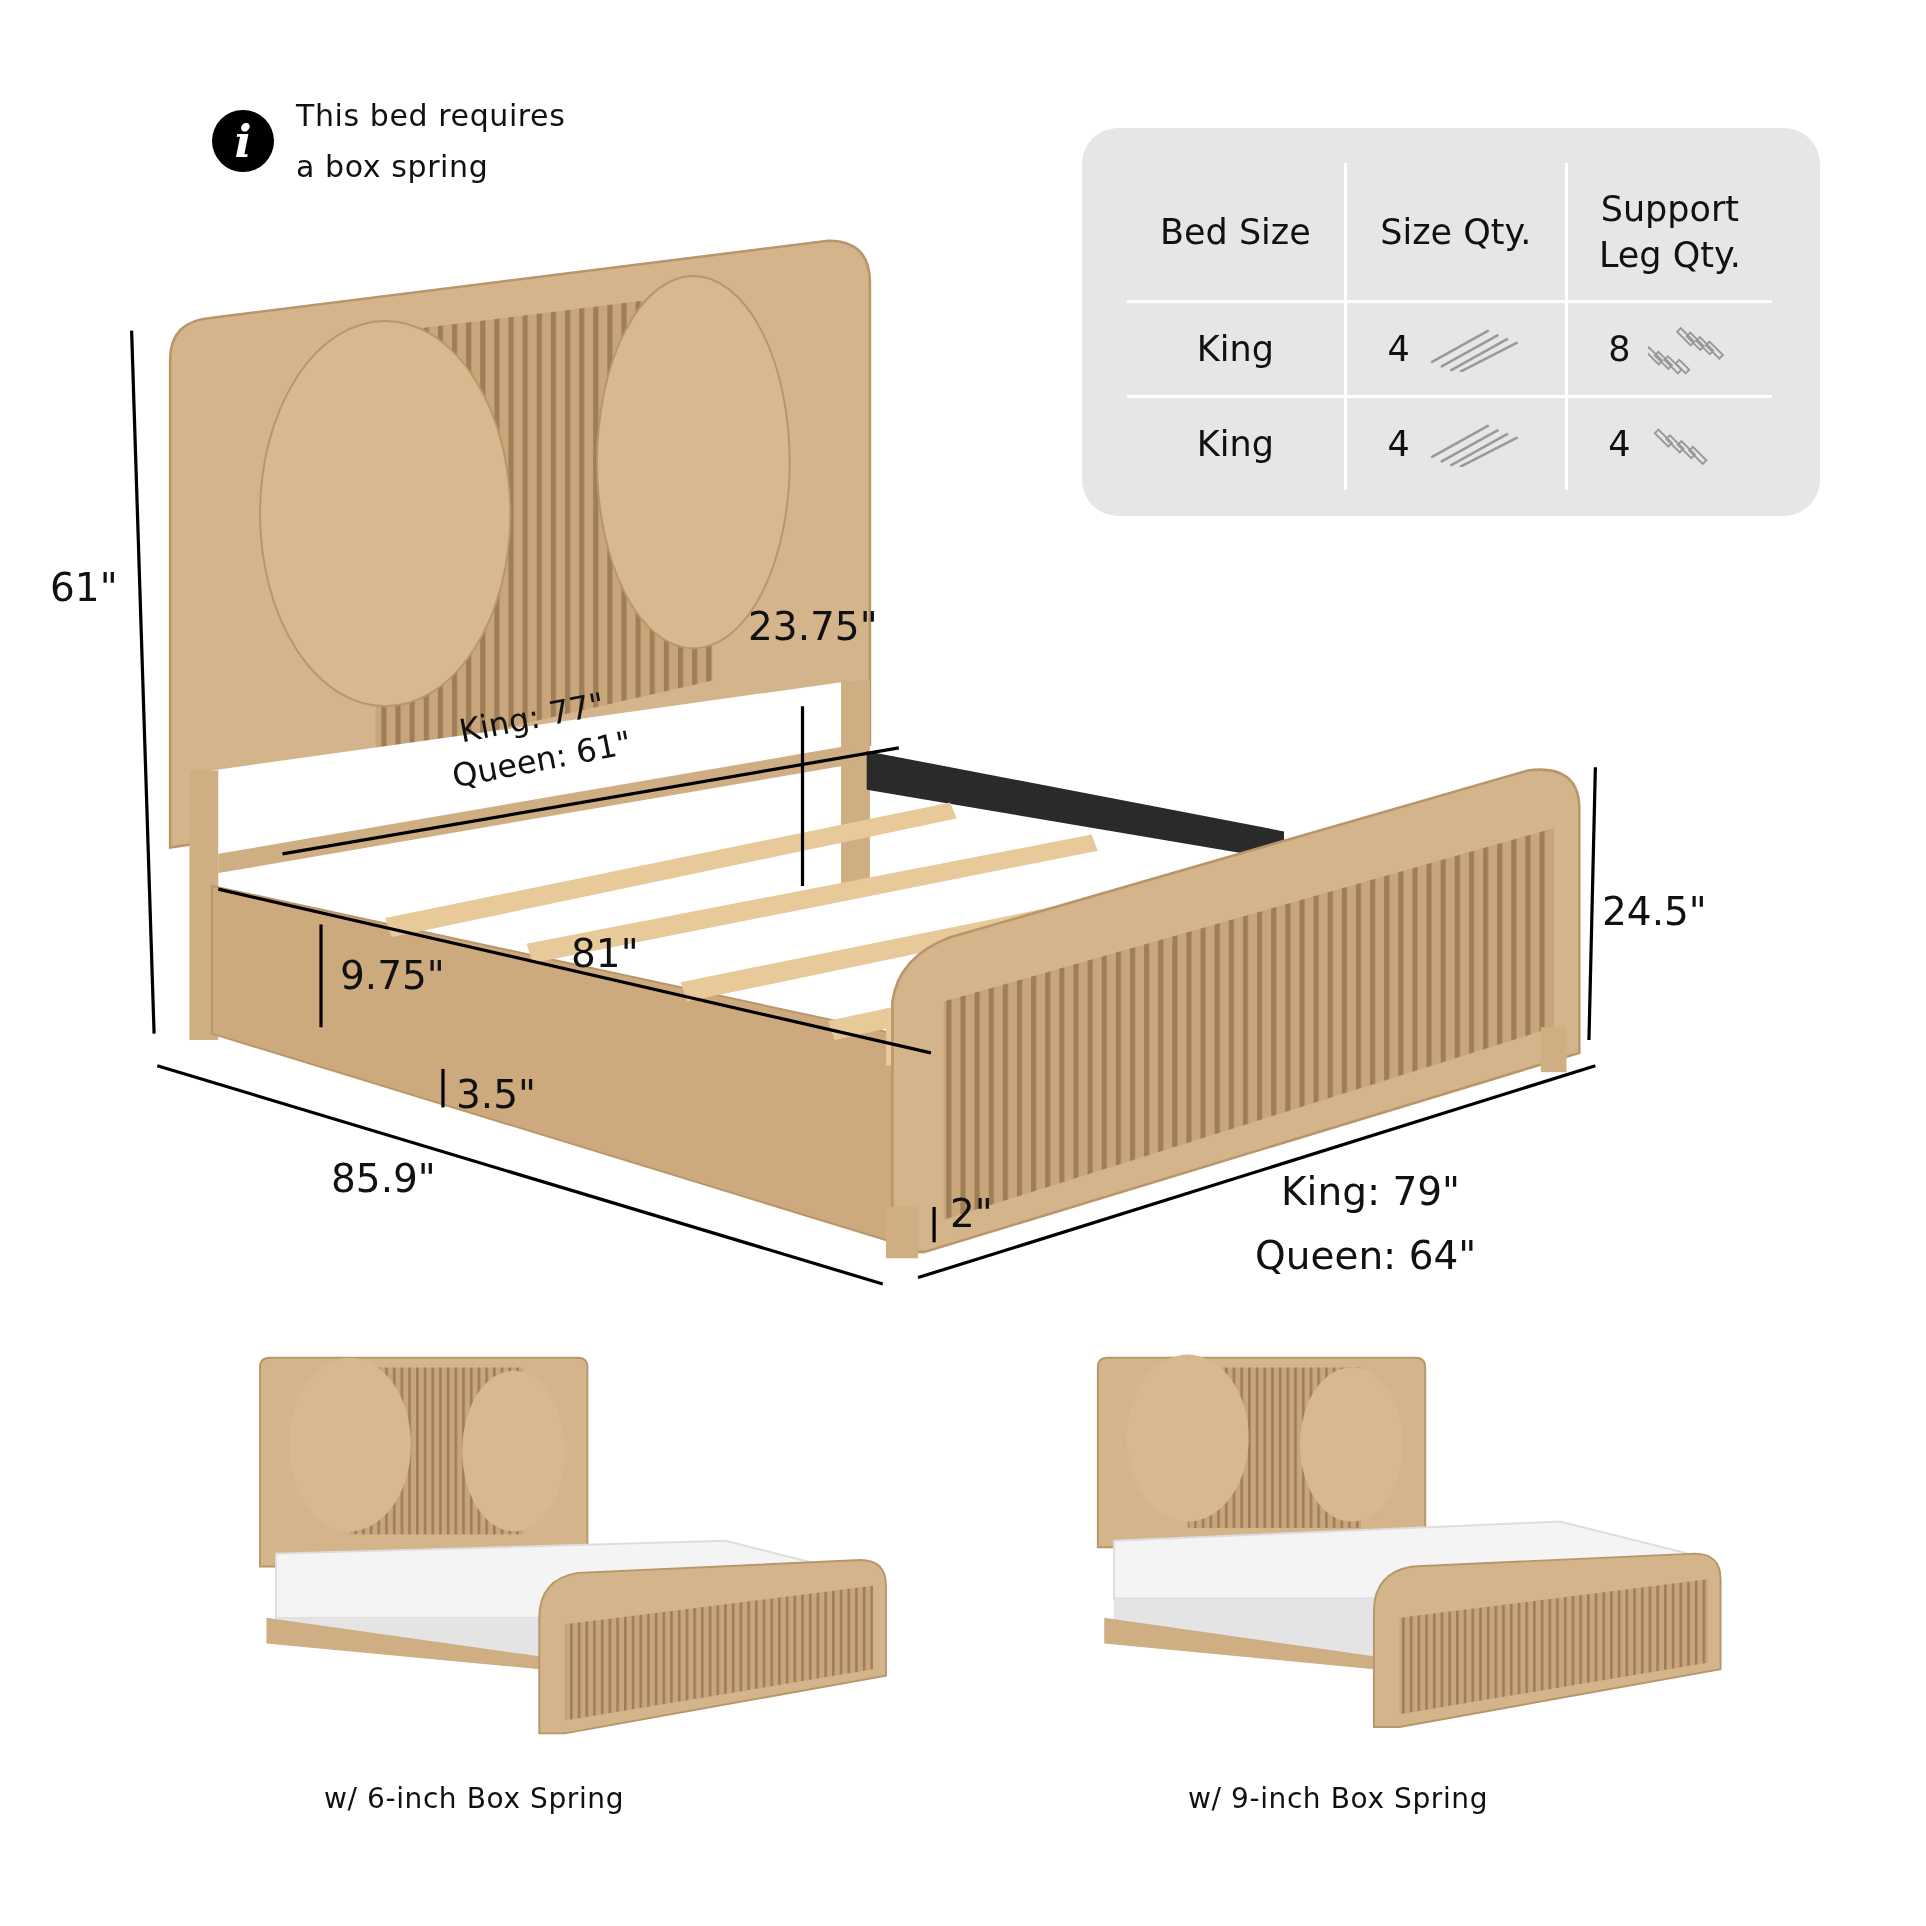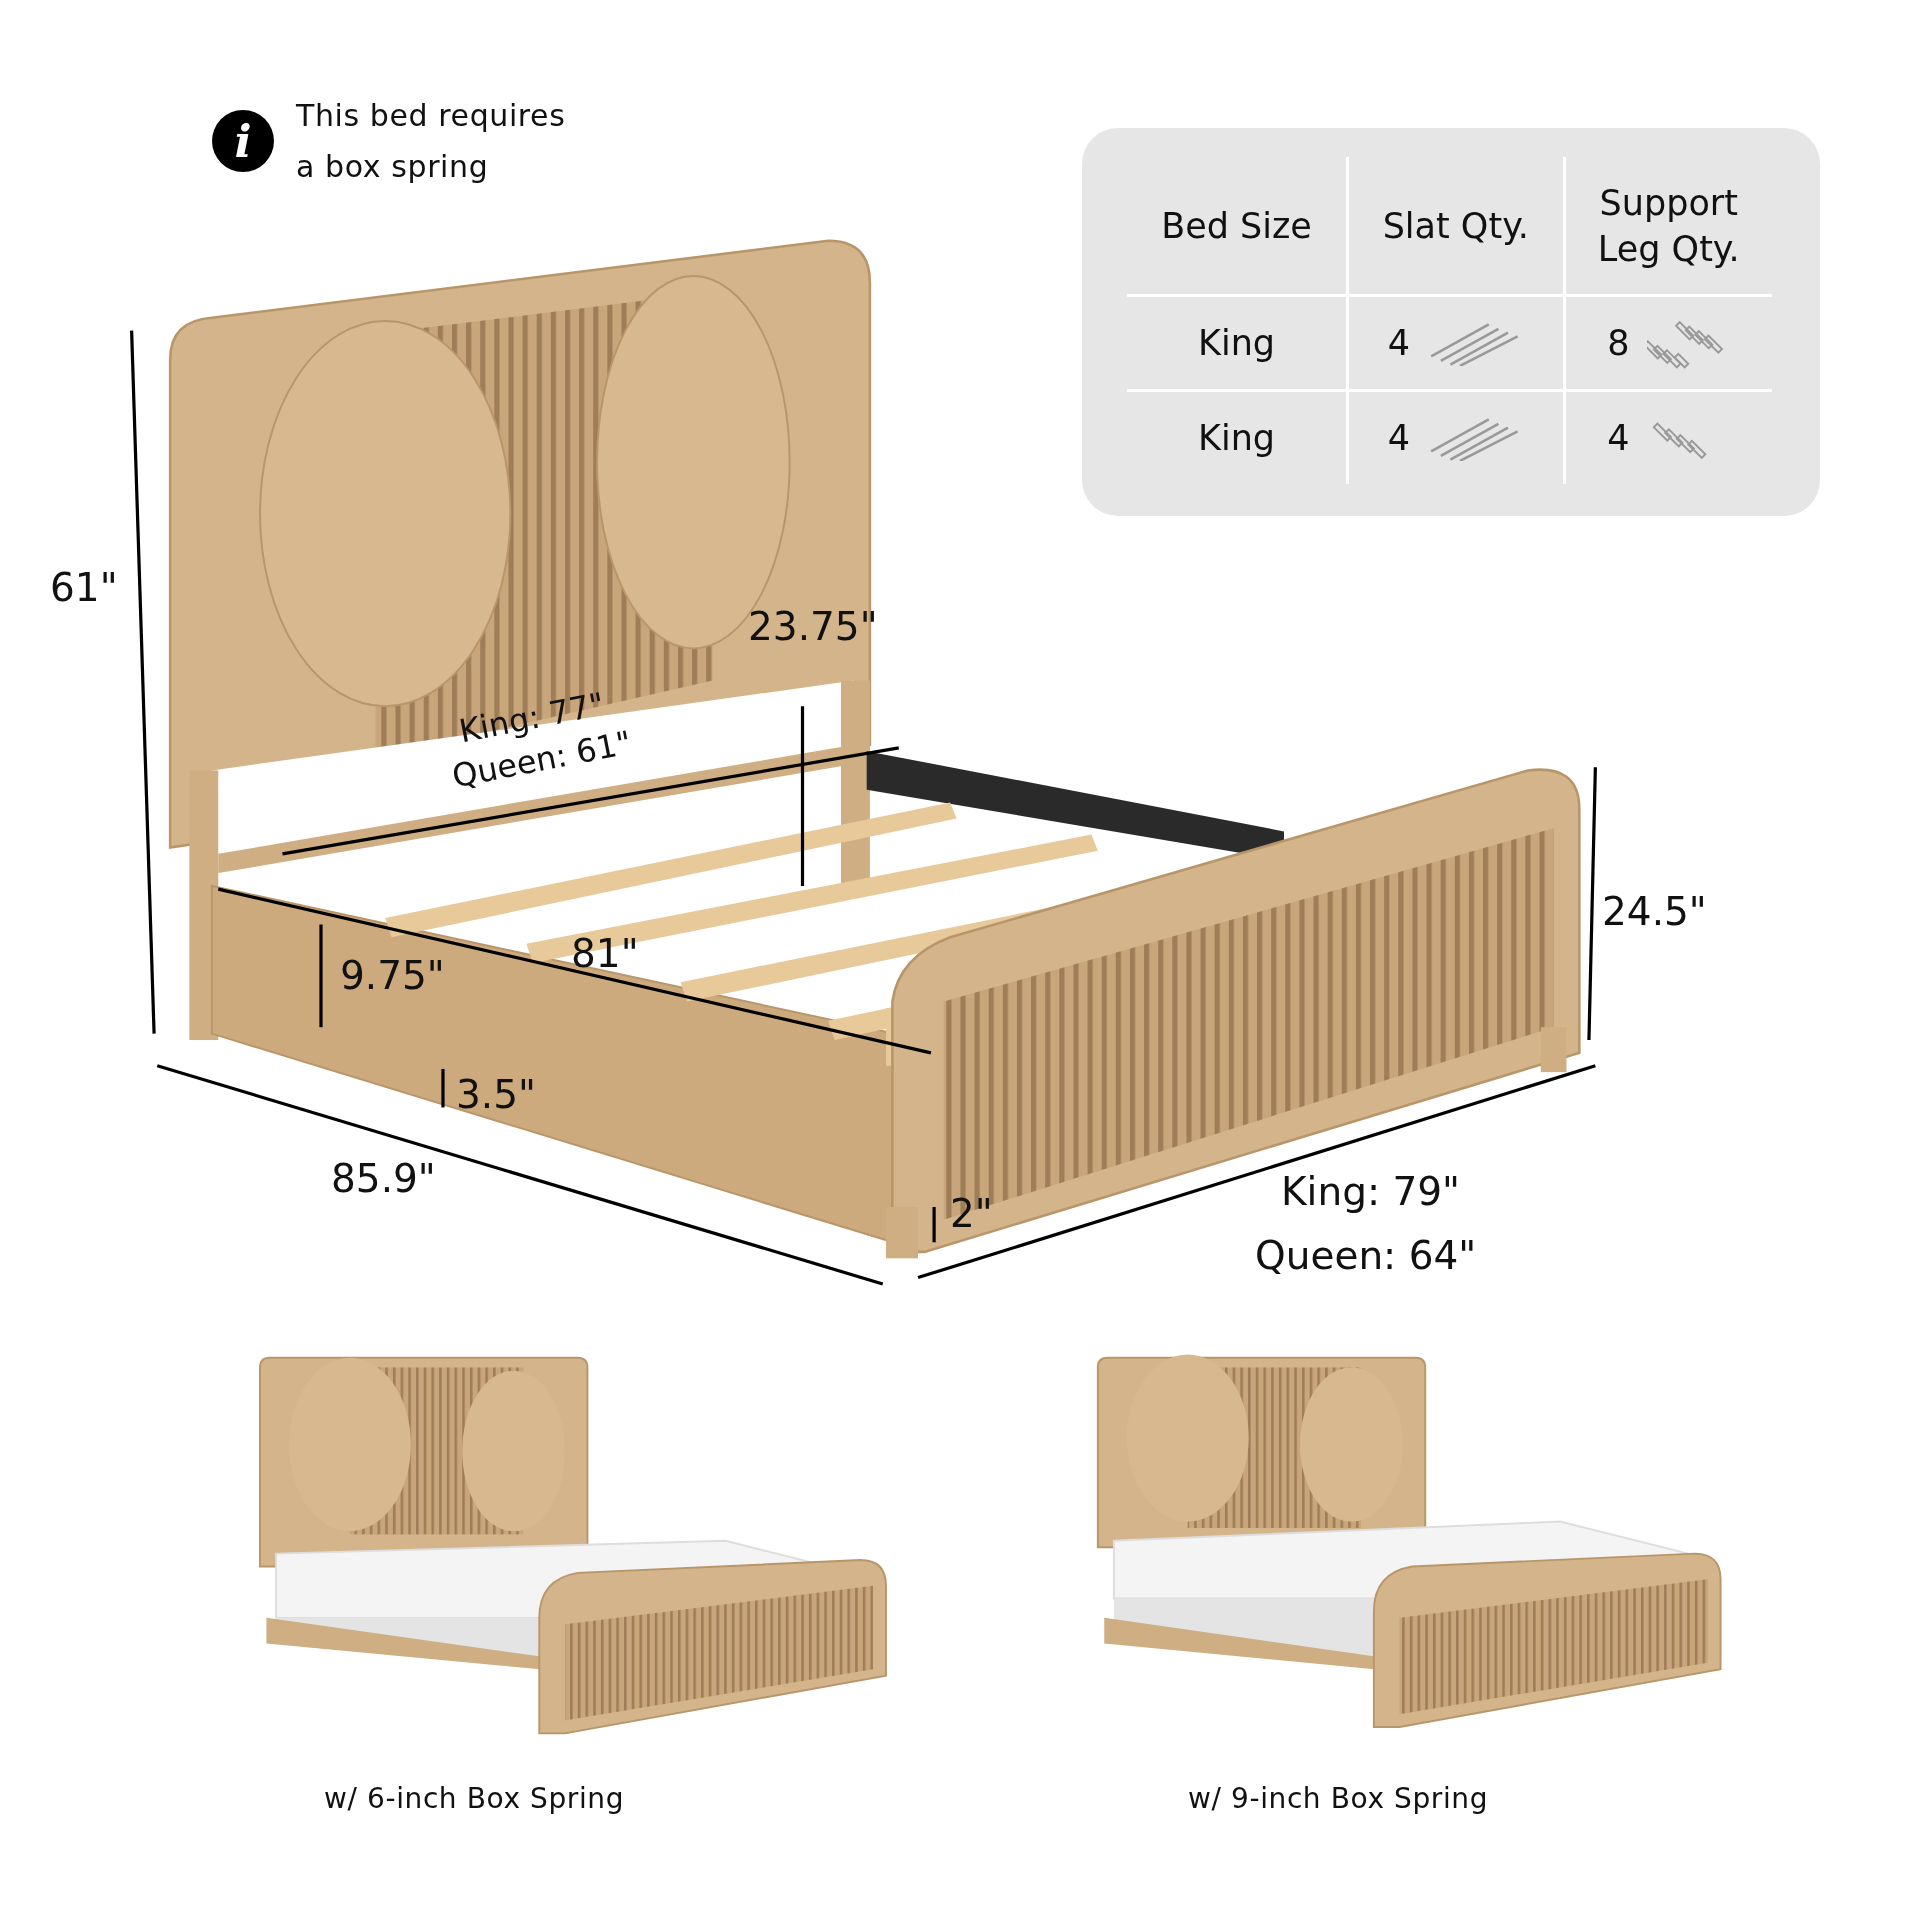--- a/index.html
+++ b/index.html
@@ -5,21 +5,21 @@
   html, body { margin:0; padding:0; background:#ffffff; }
   body { width:1926px; height:1926px; position:relative; overflow:hidden;
          font-family:"DejaVu Sans", "Liberation Sans", sans-serif; color:#111; }
   .abs { position:absolute; }
   .note { left:212px; top:90px; display:flex; align-items:center; gap:22px; }
   .note-icon { width:62px; height:62px; border-radius:50%; background:#000; color:#fff;
                display:flex; align-items:center; justify-content:center;
                font-family:"DejaVu Serif", serif; font-style:italic; font-weight:bold; font-size:45px; }
   .note-text { font-size:30px; line-height:51px; letter-spacing:0.6px; }
   .spec { left:1082px; top:128px; width:738px; height:388px; background:#e6e6e6; border-radius:36px; }
-  .spec table { position:absolute; left:45px; top:29px; width:645px; border-collapse:collapse; }
+  .spec table { position:absolute; left:45px; top:35px; width:645px; border-collapse:collapse; }
   .spec td, .spec th { font-weight:normal; text-align:center; font-size:35px; color:#111; }
   .spec th { height:135px; line-height:46px; }
   .spec td { height:90px; }
   .spec th + th, .spec td + td { border-left:3.9px solid #fff; }
   .spec tr + tr td { border-top:3.9px solid #fff;text-align:center; }
   .qty { display:inline-flex; align-items:center; gap:18px; }
   .slats { width:96px; height:45px; }
   .legs { width:83px; height:51px; }
   .dim { font-size:39px; white-space:nowrap; }
   .cap { font-size:28px; letter-spacing:0.6px; }
@@ -112,21 +112,21 @@
     <div>This bed requires</div>
     <div>a box spring</div>
   </div>
 </div>
 
 <div class="abs spec">
   <table>
     <tbody>
         <tr>
       <th>Bed Size</th>
-      <th>Slat Qty.</th>
+      <th>Size Qty.</th>
       <th>
         <div>Support</div>
         <div>Leg Qty.</div>
       </th>
     </tr>
     <tr>
       <td>King</td>
       <td><span class="qty">
         <span>4</span>
         <svg class="slats" viewBox="0 0 150 70">

